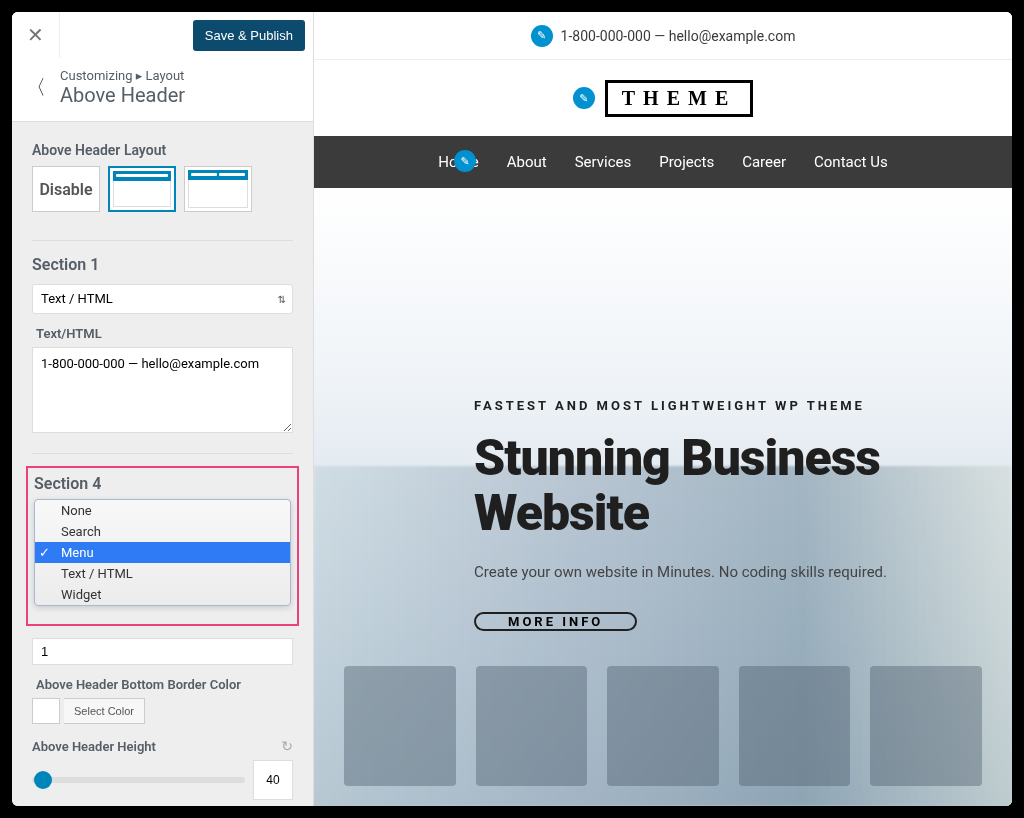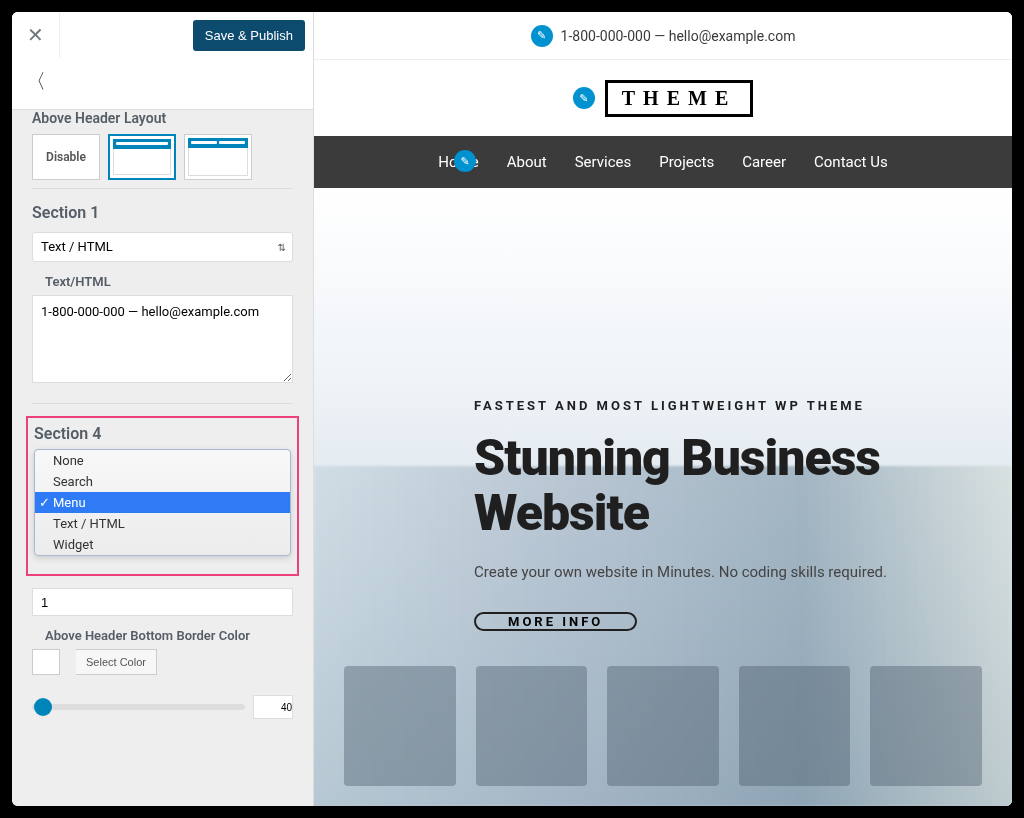--- a/index.html
+++ b/index.html
@@ -12,56 +12,56 @@
 .sidebar-top { background: #fff; border-bottom: 1px solid #ddd; }
 .top-row { display: flex; align-items: center; height: 46px; position: relative; }
 .close-x { width: 48px; height: 46px; display: flex; align-items: center; justify-content: center; font-size: 20px; color: #72777c; cursor: pointer; border-right: 1px solid #eee; }
 .save-btn { margin-left: auto; margin-right: 8px; background: #0c4a6e; color: #fff; border: none; padding: 8px 12px; font-size: 13px; border-radius: 3px; cursor: pointer; }
 .crumb-row { display: flex; align-items: center; padding: 10px 14px 14px 0; }
 .back-btn { width: 48px; display: flex; align-items: center; justify-content: center; font-size: 20px; color: #333; cursor: pointer; }
 .crumb-text { flex: 1; }
 .crumb-small { font-size: 13px; color: #555d66; }
 .crumb-title { font-size: 20px; color: #555d66; font-weight: 400; }
 
-.panel { padding: 0 20px; }
+.panel { padding: 20px 20px; }
 .label { font-size: 14px; color: #555d66; font-weight: 600; margin-bottom: 8px; }
 .layout-options { display: flex; gap: 8px; }
 .layout-opt { width: 68px; height: 46px; border: 1px solid #ccc; background: #fff; display: flex; align-items: center; justify-content: center; cursor: pointer; position: relative; }
 .layout-opt.selected { border: 2px solid #0085ba; }
-.layout-opt .disable-text { font-size: 12px; color: #555; font-weight: 600; }
+.layout-opt .disable-text { font-size: 16px; color: #555; font-weight: 600; }
 .layout-inner { width: 100%; height: 100%; padding: 3px; }
 .layout-bar { background: #0085ba; height: 10px; display: flex; gap: 2px; padding: 3px; }
 .layout-bar .seg { background: #fff; height: 3px; flex: 1; border-radius: 1px; }
 .layout-body { background: #fff; height: calc(100% - 10px); border: 1px solid #ddd; border-top: none; }
 
 .divider { border-top: 1px solid #ddd; margin: 8px 20px; }
 
 .section-title { font-size: 16px; color: #555d66; font-weight: 600; padding: 6px 20px 10px; }
 .select { width: calc(100% - 40px); margin: 0 20px 12px; height: 30px; border: 1px solid #ddd; background: #fff; font-size: 13px; padding: 0 8px; border-radius: 3px; position: relative; }
 .select::after { content: "⇅"; position: absolute; right: 6px; top: 50%; transform: translateY(-50%); font-size: 10px; color: #555; pointer-events: none; }
 .select-text { line-height: 28px; }
-.sub-label { font-size: 13px; font-weight: 600; color: #555d66; padding: 0 33px 6px; }
+.sub-label { font-size: 13px; font-weight: 600; color: #555d66; padding: 0 24px 6px; }
 .textarea { width: calc(100% - 40px); margin: 0 20px 12px; height: 88px; border: 1px solid #ddd; background: #fff; font-size: 13px; padding: 8px; resize: both; font-family: inherit; }
 
 .section2-box { margin: 4px 14px; border: 2px solid #ec417a; position: relative; padding: 6px 6px 18px 6px; }
 .section2-title { font-size: 16px; color: #555d66; font-weight: 600; padding: 0 0 6px 0; }
 .dropdown-open { border: 1px solid #a8b8d0; background: linear-gradient(#f8f8f8, #ececec); border-radius: 4px; overflow: hidden; box-shadow: 0 2px 6px rgba(0,0,0,0.15); }
-.dd-item { font-size: 13px; padding: 3px 18px; color: #333; cursor: pointer; position: relative; }
+.dd-item { font-size: 13px; padding: 3px 26px; color: #333; cursor: pointer; position: relative; }
 .dd-item.selected { background: #2f7bf5; color: #fff; }
 .dd-item.selected::before { content: "✓"; position: absolute; left: 4px; }
 
 .num-input { width: calc(100% - 40px); margin: 8px 20px 12px; height: 28px; border: 1px solid #ddd; background: #fff; font-size: 13px; padding: 0 8px; }
-.color-row { display: flex; align-items: center; gap: 16px; margin: 0 20px 14px; }
+.color-row { display: flex; align-items: center; gap: 4px; margin: 0 20px 14px; }
 .color-swatch { width: 28px; height: 26px; border: 1px solid #ccc; background: #fff; }
 .color-btn { height: 26px; border: 1px solid #ccc; border-left: none; background: #f7f7f7; font-size: 11px; padding: 0 10px; cursor: pointer; color: #555; }
 
 .slider-row { display: flex; align-items: center; gap: 8px; margin: 6px 20px; }
 .slider { flex: 1; height: 6px; background: #ddd; border-radius: 3px; position: relative; }
 .slider-thumb { width: 18px; height: 18px; background: #0085ba; border-radius: 50%; position: absolute; top: -6px; left: 2px; }
-.slider-val { width: 40px; height: 24px; border: 1px solid #ddd; text-align: right; font-size: 10px; }
+.slider-val { width: 40px; height: 40px; border: 1px solid #ddd; text-align: center; font-size: 12px; }
 .reset-icon { color: #aaa; font-size: 14px; cursor: pointer; margin-left: auto; }
 .height-row { display: flex; align-items: center; padding: 0 20px; }
 
 
 .preview { flex: 1; background: #fff; display: flex; flex-direction: column; position: relative; }
 .preview-topbar { height: 48px; background: #fff; display: flex; align-items: center; justify-content: center; gap: 8px; font-size: 14px; color: #3a3a3a; border-bottom: 1px solid #eee; position: relative; }
 .edit-badge { width: 22px; height: 22px; background: #0091d0; border-radius: 50%; display: inline-flex; align-items: center; justify-content: center; color: #fff; font-size: 11px; }
 .logo-row { height: 76px; display: flex; align-items: center; justify-content: center; gap: 10px; background: #fff; }
 .logo-box { border: 3px solid #000; padding: 4px 14px; font-family: Georgia, serif; letter-spacing: 8px; font-weight: 700; font-size: 20px; }
 .nav-row { height: 52px; background: #3b3b3b; display: flex; align-items: center; justify-content: center; gap: 28px; color: #fff; font-size: 15px; position: relative; }
@@ -86,20 +86,24 @@
 <div class="app">
 
   <div class="sidebar">
     <div class="sidebar-top">
       <div class="top-row">
         <div class="close-x">✕</div>
         <button class="save-btn">Save &amp; Publish</button>
       </div>
       <div class="crumb-row">
         <div class="back-btn">〈</div>
+        <div class="crumb-text">
+          <div class="crumb-small">Customizing ▸ Layout</div>
+          <div class="crumb-title">Above Header</div>
+        </div>
       </div>
     </div>
 
     <div class="panel">
       <div class="label">Above Header Layout</div>
       <div class="layout-options">
         <div class="layout-opt">
               <span class="disable-text">Disable</span>
             </div>
         <div class="layout-opt selected">
@@ -143,20 +147,24 @@
     </div>
 
     <input class="num-input" value="1" style="">
 
     <div class="sub-label">Above Header Bottom Border Color</div>
     <div class="color-row">
       <div class="color-swatch"></div>
       <button class="color-btn">Select Color</button>
     </div>
 
+    <div class="height-row">
+      <div class="sub-label" style="padding:0">Above Header Height</div>
+      <span class="reset-icon">↻</span>
+    </div>
     <div class="slider-row">
       <div class="slider">
             <div class="slider-thumb"></div>
           </div>
       <input class="slider-val" value="40" style="">
     </div>
   </div>
 
   <div class="preview">
     <div class="preview-topbar">

